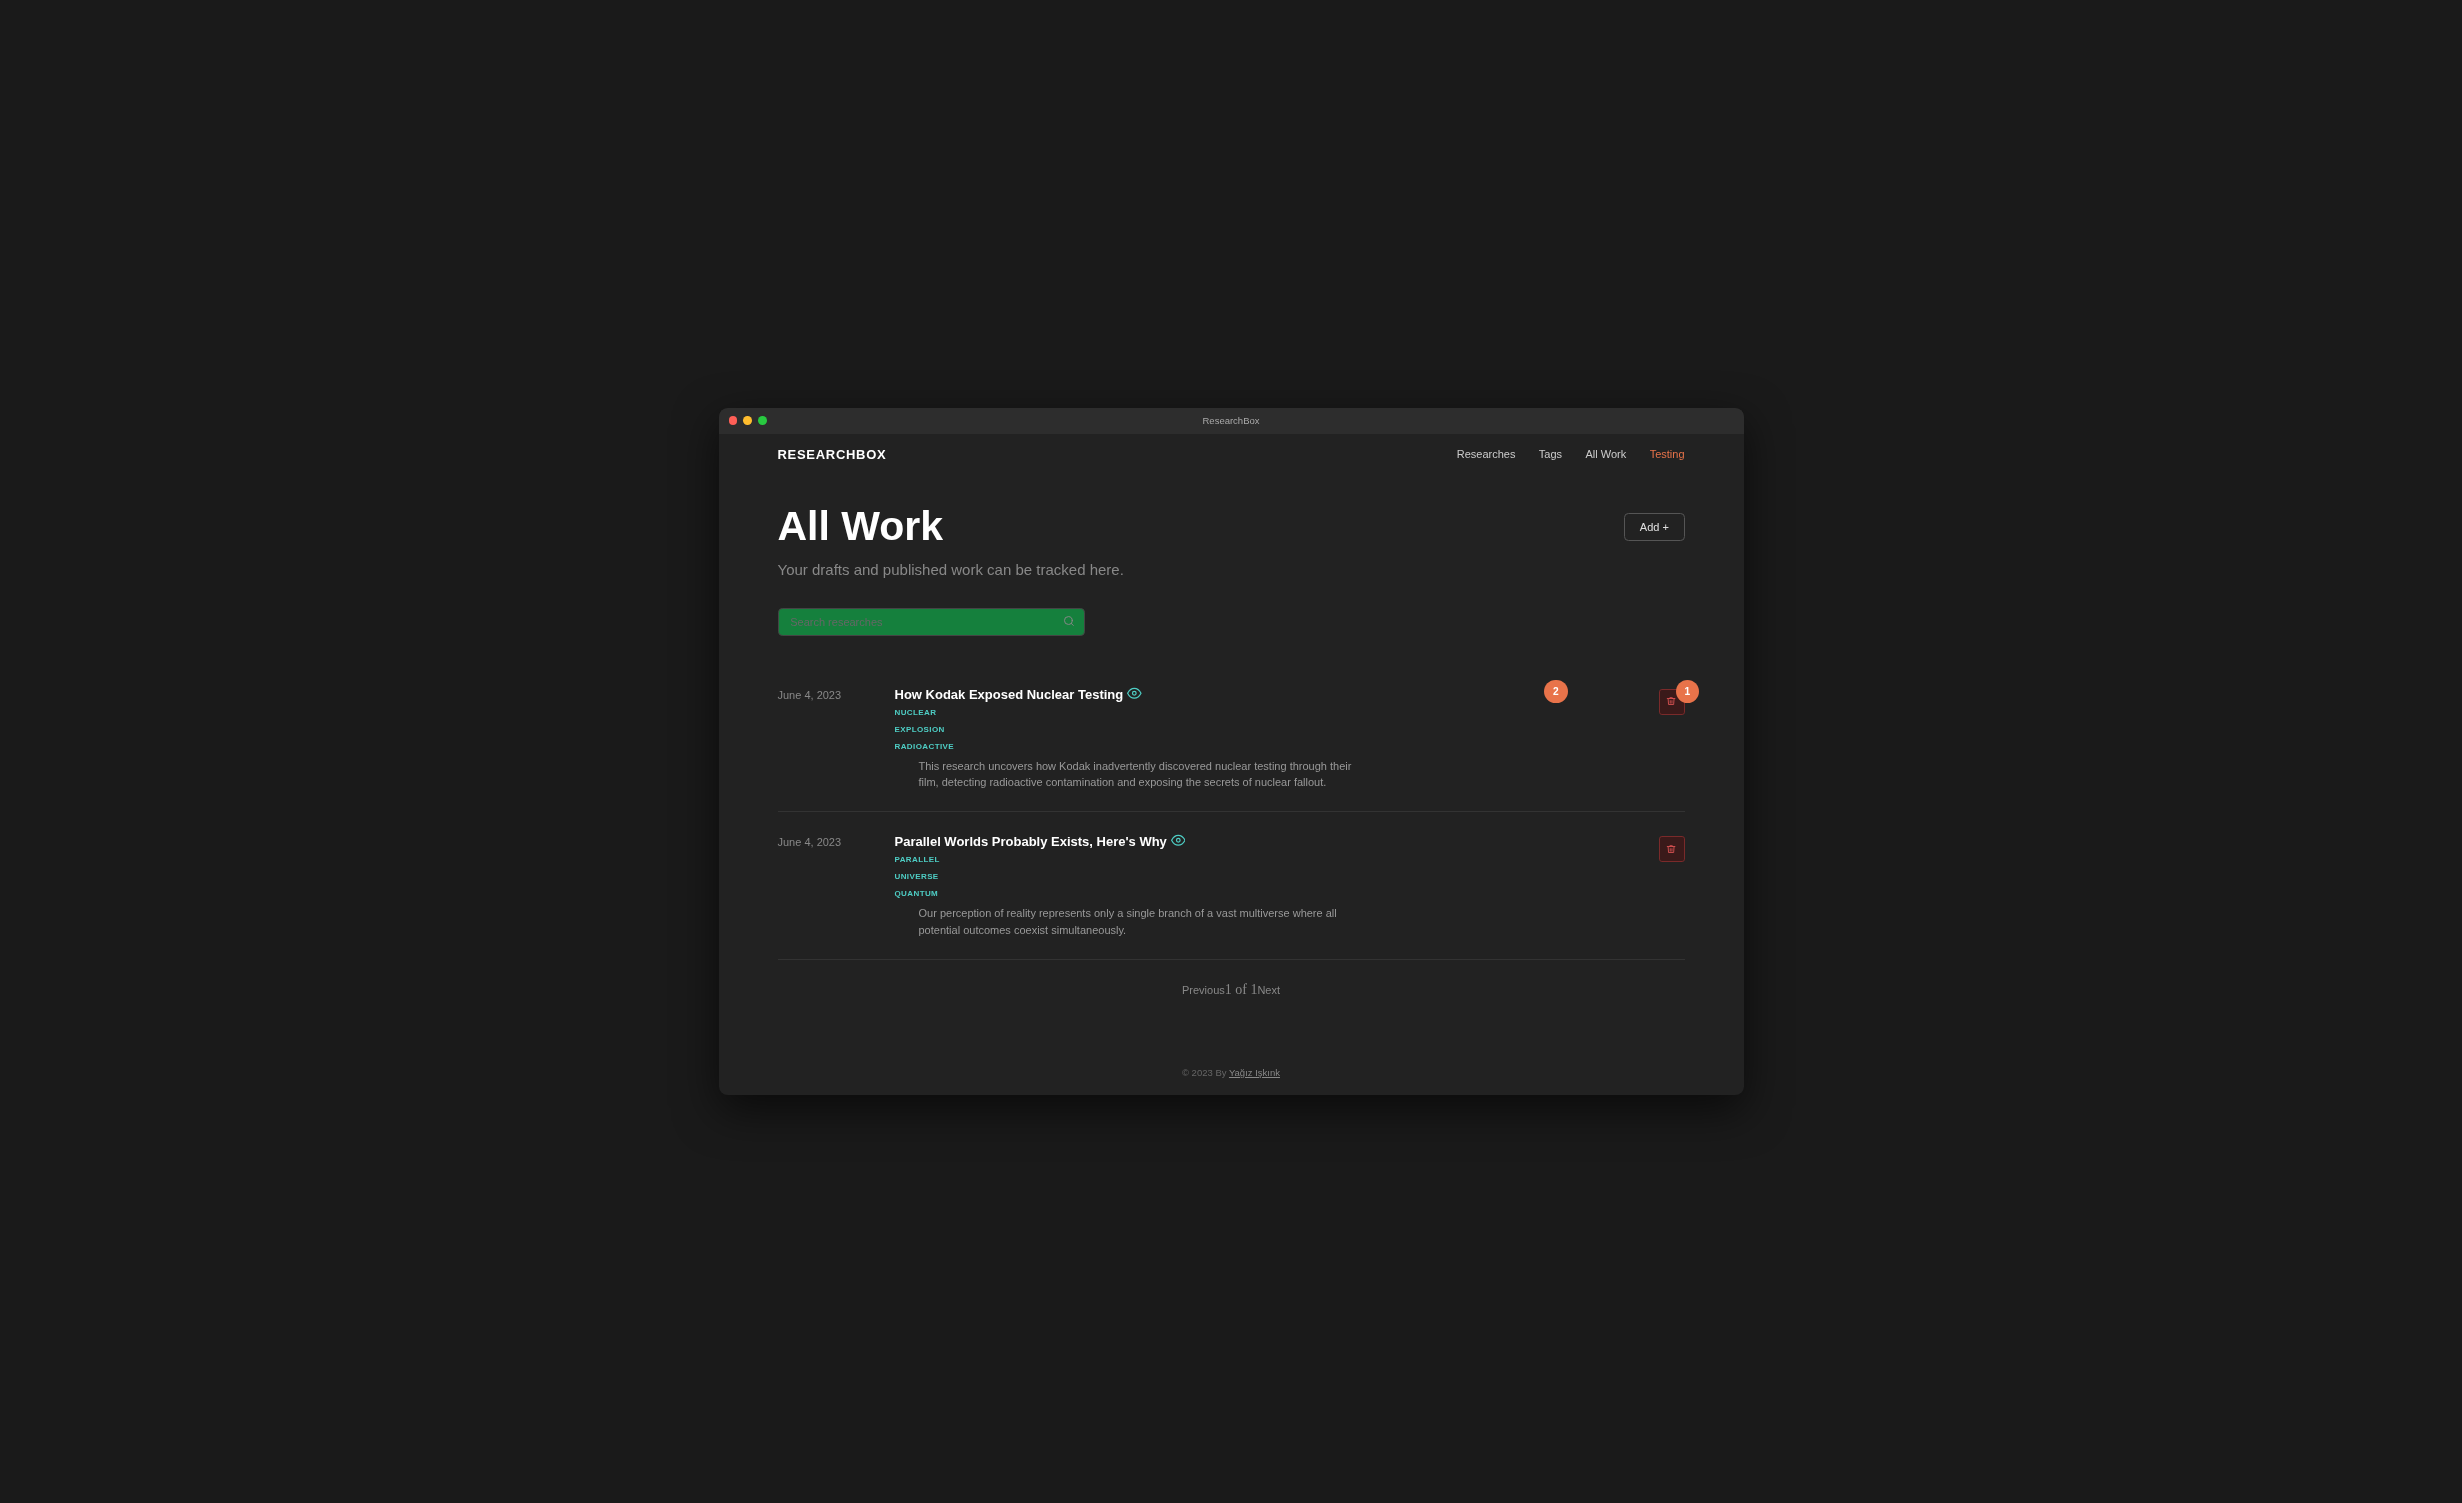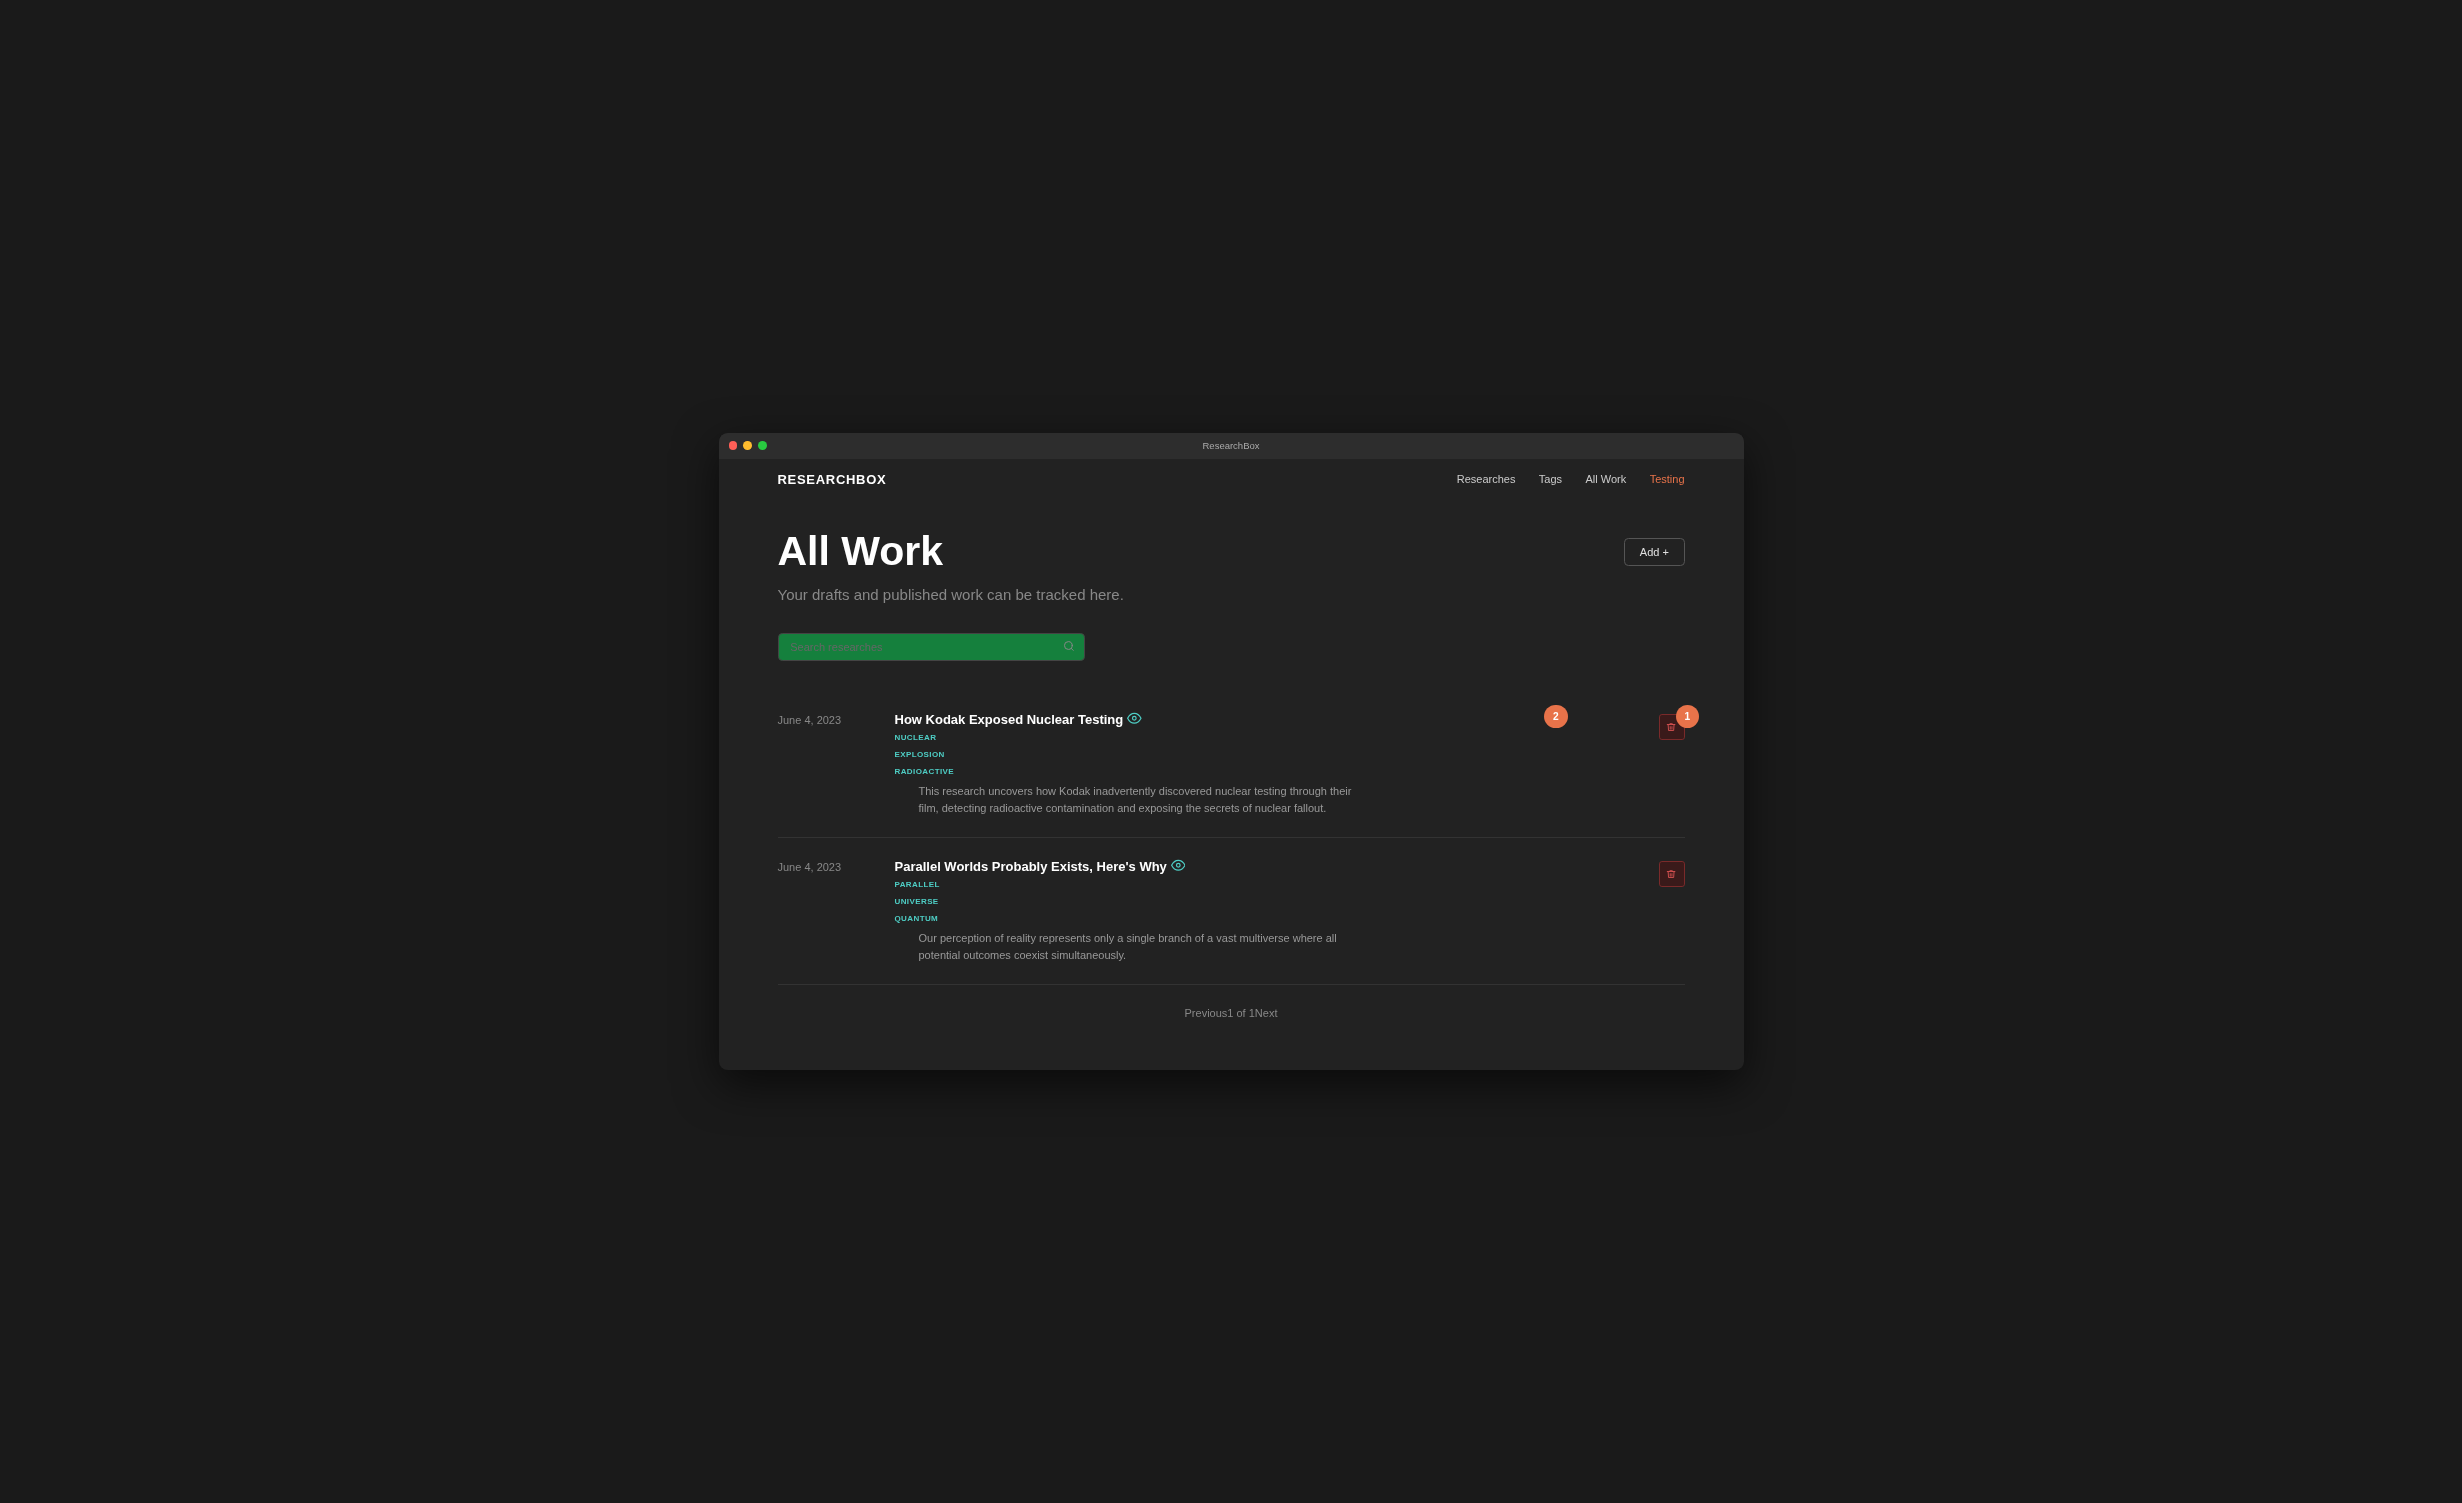--- a/index.html
+++ b/index.html
@@ -284,22 +284,23 @@
     .pagination-prev,
     .pagination-next {
       font-size: 11px;
       color: #888;
       cursor: pointer;
       background: none;
       border: none;
     }
 
     .pagination-info {
-      font-size: 11px;
-      color: #888;
+      font-size: 14px;
+      color: #888;
+      font-family: Liberation Serif, serif;
     }
 
     
     .footer {
       text-align: center;
       padding: 17.6px;
       font-size: 9.5px;
       color: #666;
     }
 
@@ -420,15 +421,18 @@
     </div>
 
     <div class="pagination">
       <button class="pagination-prev">Previous</button>
       <span class="pagination-info">1 of 1</span>
       <button class="pagination-next">Next</button>
     </div>
 
   </div>
 
+  <div class="footer">
+    <span>© 2023 By </span><a>Yağız Işkınk</a>
+  </div>
 
 </div>
 
 
 </body></html>

